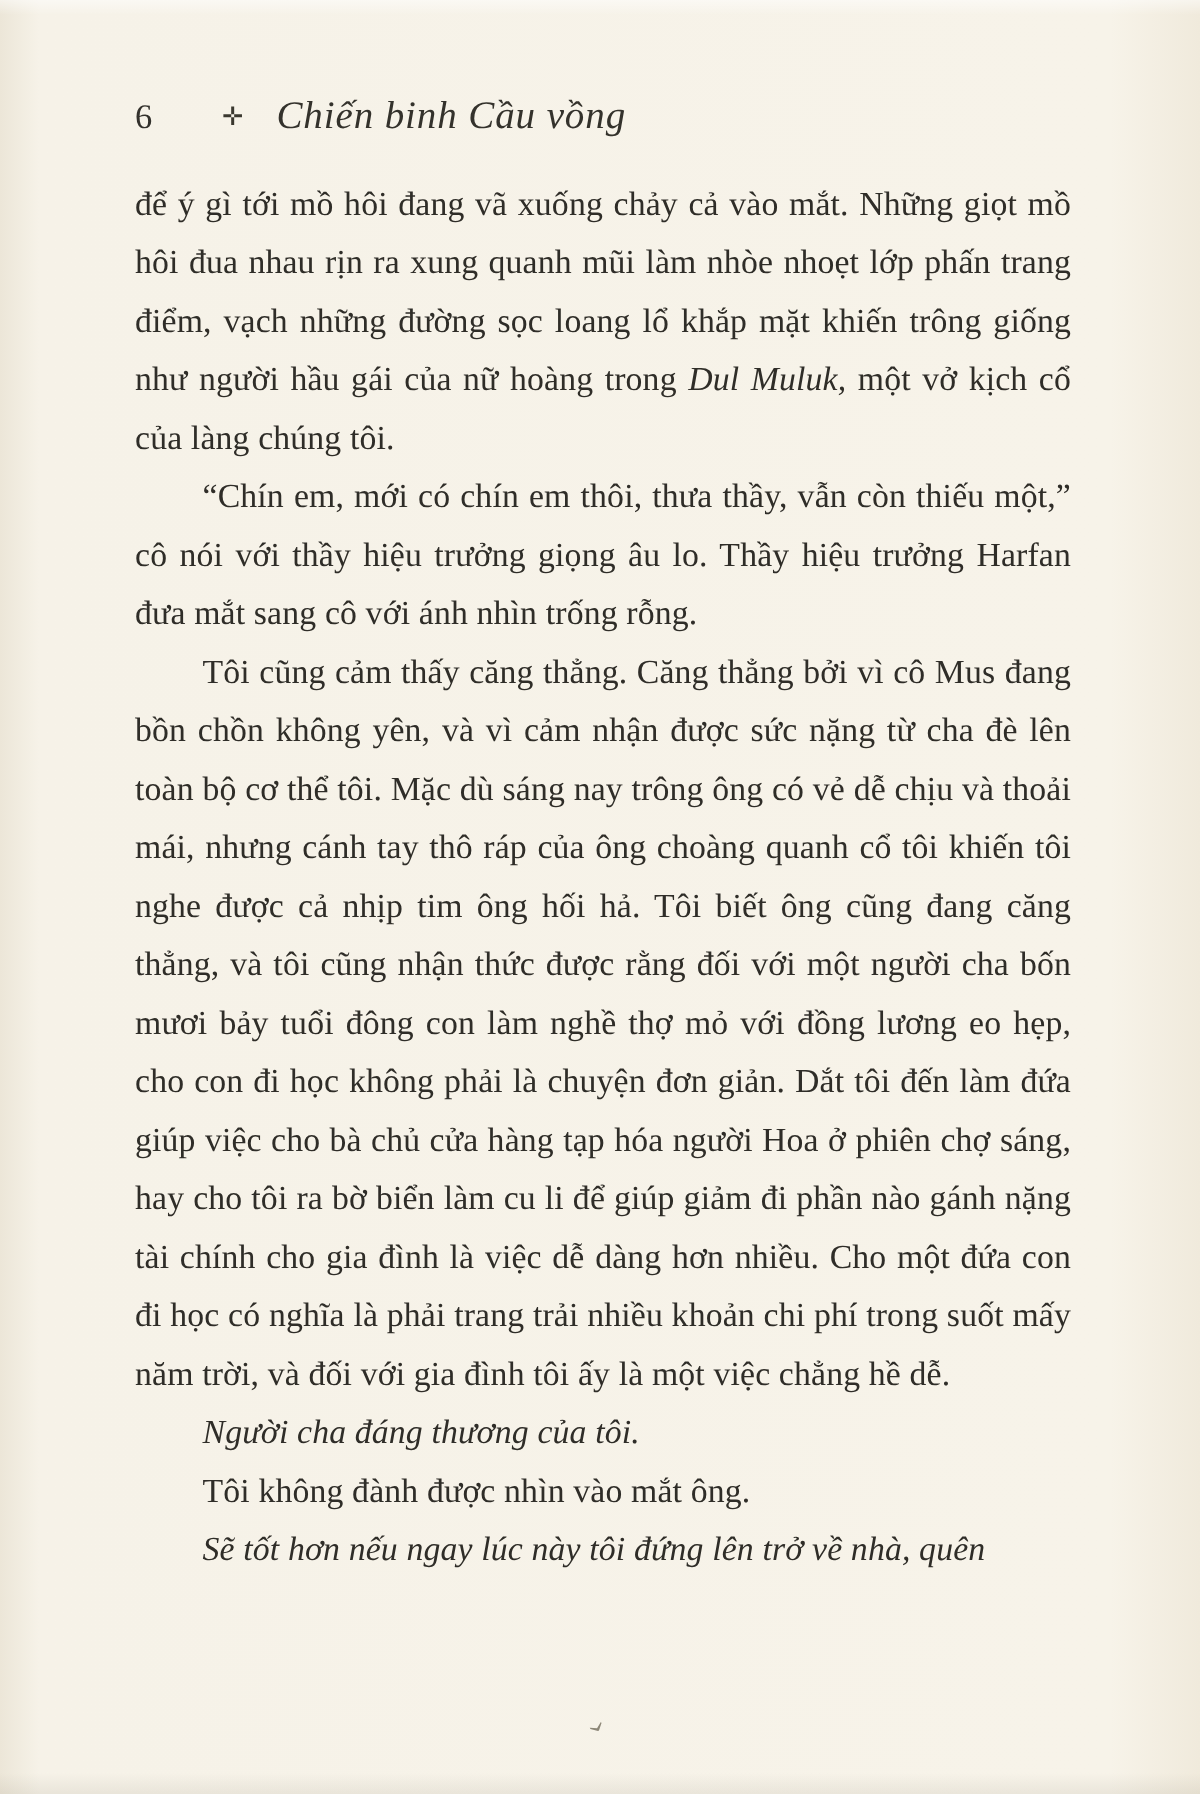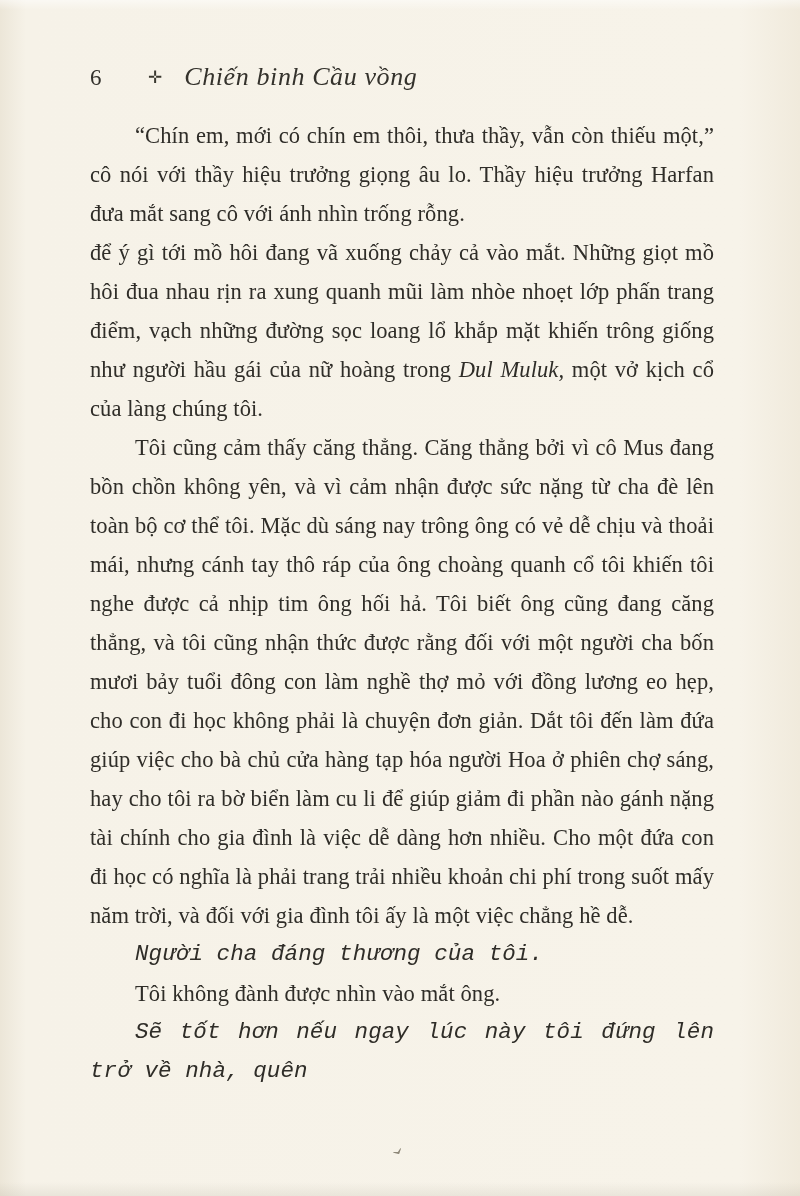--- a/index.html
+++ b/index.html
@@ -63,21 +63,21 @@
   }
 
   .text-block {
     font-size: 22.5px;
     line-height: 39px;
     text-align: justify;
     letter-spacing: 0.1px;
   }
   .para { margin: 0; }
   .para.indent { text-indent: 2.0em; }
-  .para.italic { font-style: italic; font-family: Liberation Mono, monospace; }
+  .para.italic { font-style: italic; }
   .em { font-style: italic; }
 
   .stray-mark {
     position: absolute;
     left: 396px;
     top: 1138px;
     font-size: 22px;
     color: #8d8778;
     transform: rotate(62deg);
     user-select: none;
@@ -88,22 +88,22 @@
 
 <div class="page">
 
   <header class="page-header">
     <span class="page-num">6</span>
     <span class="ornament">✛</span>
     <span class="book-title">Chiến binh Cầu vồng</span>
   </header>
 
   <main class="text-block">
+      <p class="para"><span>để ý gì tới mồ hôi đang vã xuống chảy cả vào mắt. Những giọt mồ hôi đua nhau rịn ra xung quanh mũi làm nhòe nhoẹt lớp phấn trang điểm, vạch những đường sọc loang lổ khắp mặt khiến trông giống như người hầu gái của nữ hoàng trong </span><span class="em">Dul Muluk,</span><span> một vở kịch cổ của làng chúng tôi.</span></p>
       <p class="para indent"><span>“Chín em, mới có chín em thôi, thưa thầy, vẫn còn thiếu một,” cô nói với thầy hiệu trưởng giọng âu lo. Thầy hiệu trưởng Harfan đưa mắt sang cô với ánh nhìn trống rỗng.</span></p>
-      <p class="para"><span>để ý gì tới mồ hôi đang vã xuống chảy cả vào mắt. Những giọt mồ hôi đua nhau rịn ra xung quanh mũi làm nhòe nhoẹt lớp phấn trang điểm, vạch những đường sọc loang lổ khắp mặt khiến trông giống như người hầu gái của nữ hoàng trong </span><span class="em">Dul Muluk,</span><span> một vở kịch cổ của làng chúng tôi.</span></p>
       <p class="para indent"><span>Tôi cũng cảm thấy căng thẳng. Căng thẳng bởi vì cô Mus đang bồn chồn không yên, và vì cảm nhận được sức nặng từ cha đè lên toàn bộ cơ thể tôi. Mặc dù sáng nay trông ông có vẻ dễ chịu và thoải mái, nhưng cánh tay thô ráp của ông choàng quanh cổ tôi khiến tôi nghe được cả nhịp tim ông hối hả. Tôi biết ông cũng đang căng thẳng, và tôi cũng nhận thức được rằng đối với một người cha bốn mươi bảy tuổi đông con làm nghề thợ mỏ với đồng lương eo hẹp, cho con đi học không phải là chuyện đơn giản. Dắt tôi đến làm đứa giúp việc cho bà chủ cửa hàng tạp hóa người Hoa ở phiên chợ sáng, hay cho tôi ra bờ biển làm cu li để giúp giảm đi phần nào gánh nặng tài chính cho gia đình là việc dễ dàng hơn nhiều. Cho một đứa con đi học có nghĩa là phải trang trải nhiều khoản chi phí trong suốt mấy năm trời, và đối với gia đình tôi ấy là một việc chẳng hề dễ.</span></p>
       <p class="para indent italic"><span class="em">Người cha đáng thương của tôi.</span></p>
       <p class="para indent"><span>Tôi không đành được nhìn vào mắt ông.</span></p>
       <p class="para indent italic"><span class="em">Sẽ tốt hơn nếu ngay lúc này tôi đứng lên trở về nhà, quên</span></p>
     </main>
 
   <div class="stray-mark">›</div>
 
 </div>
 

